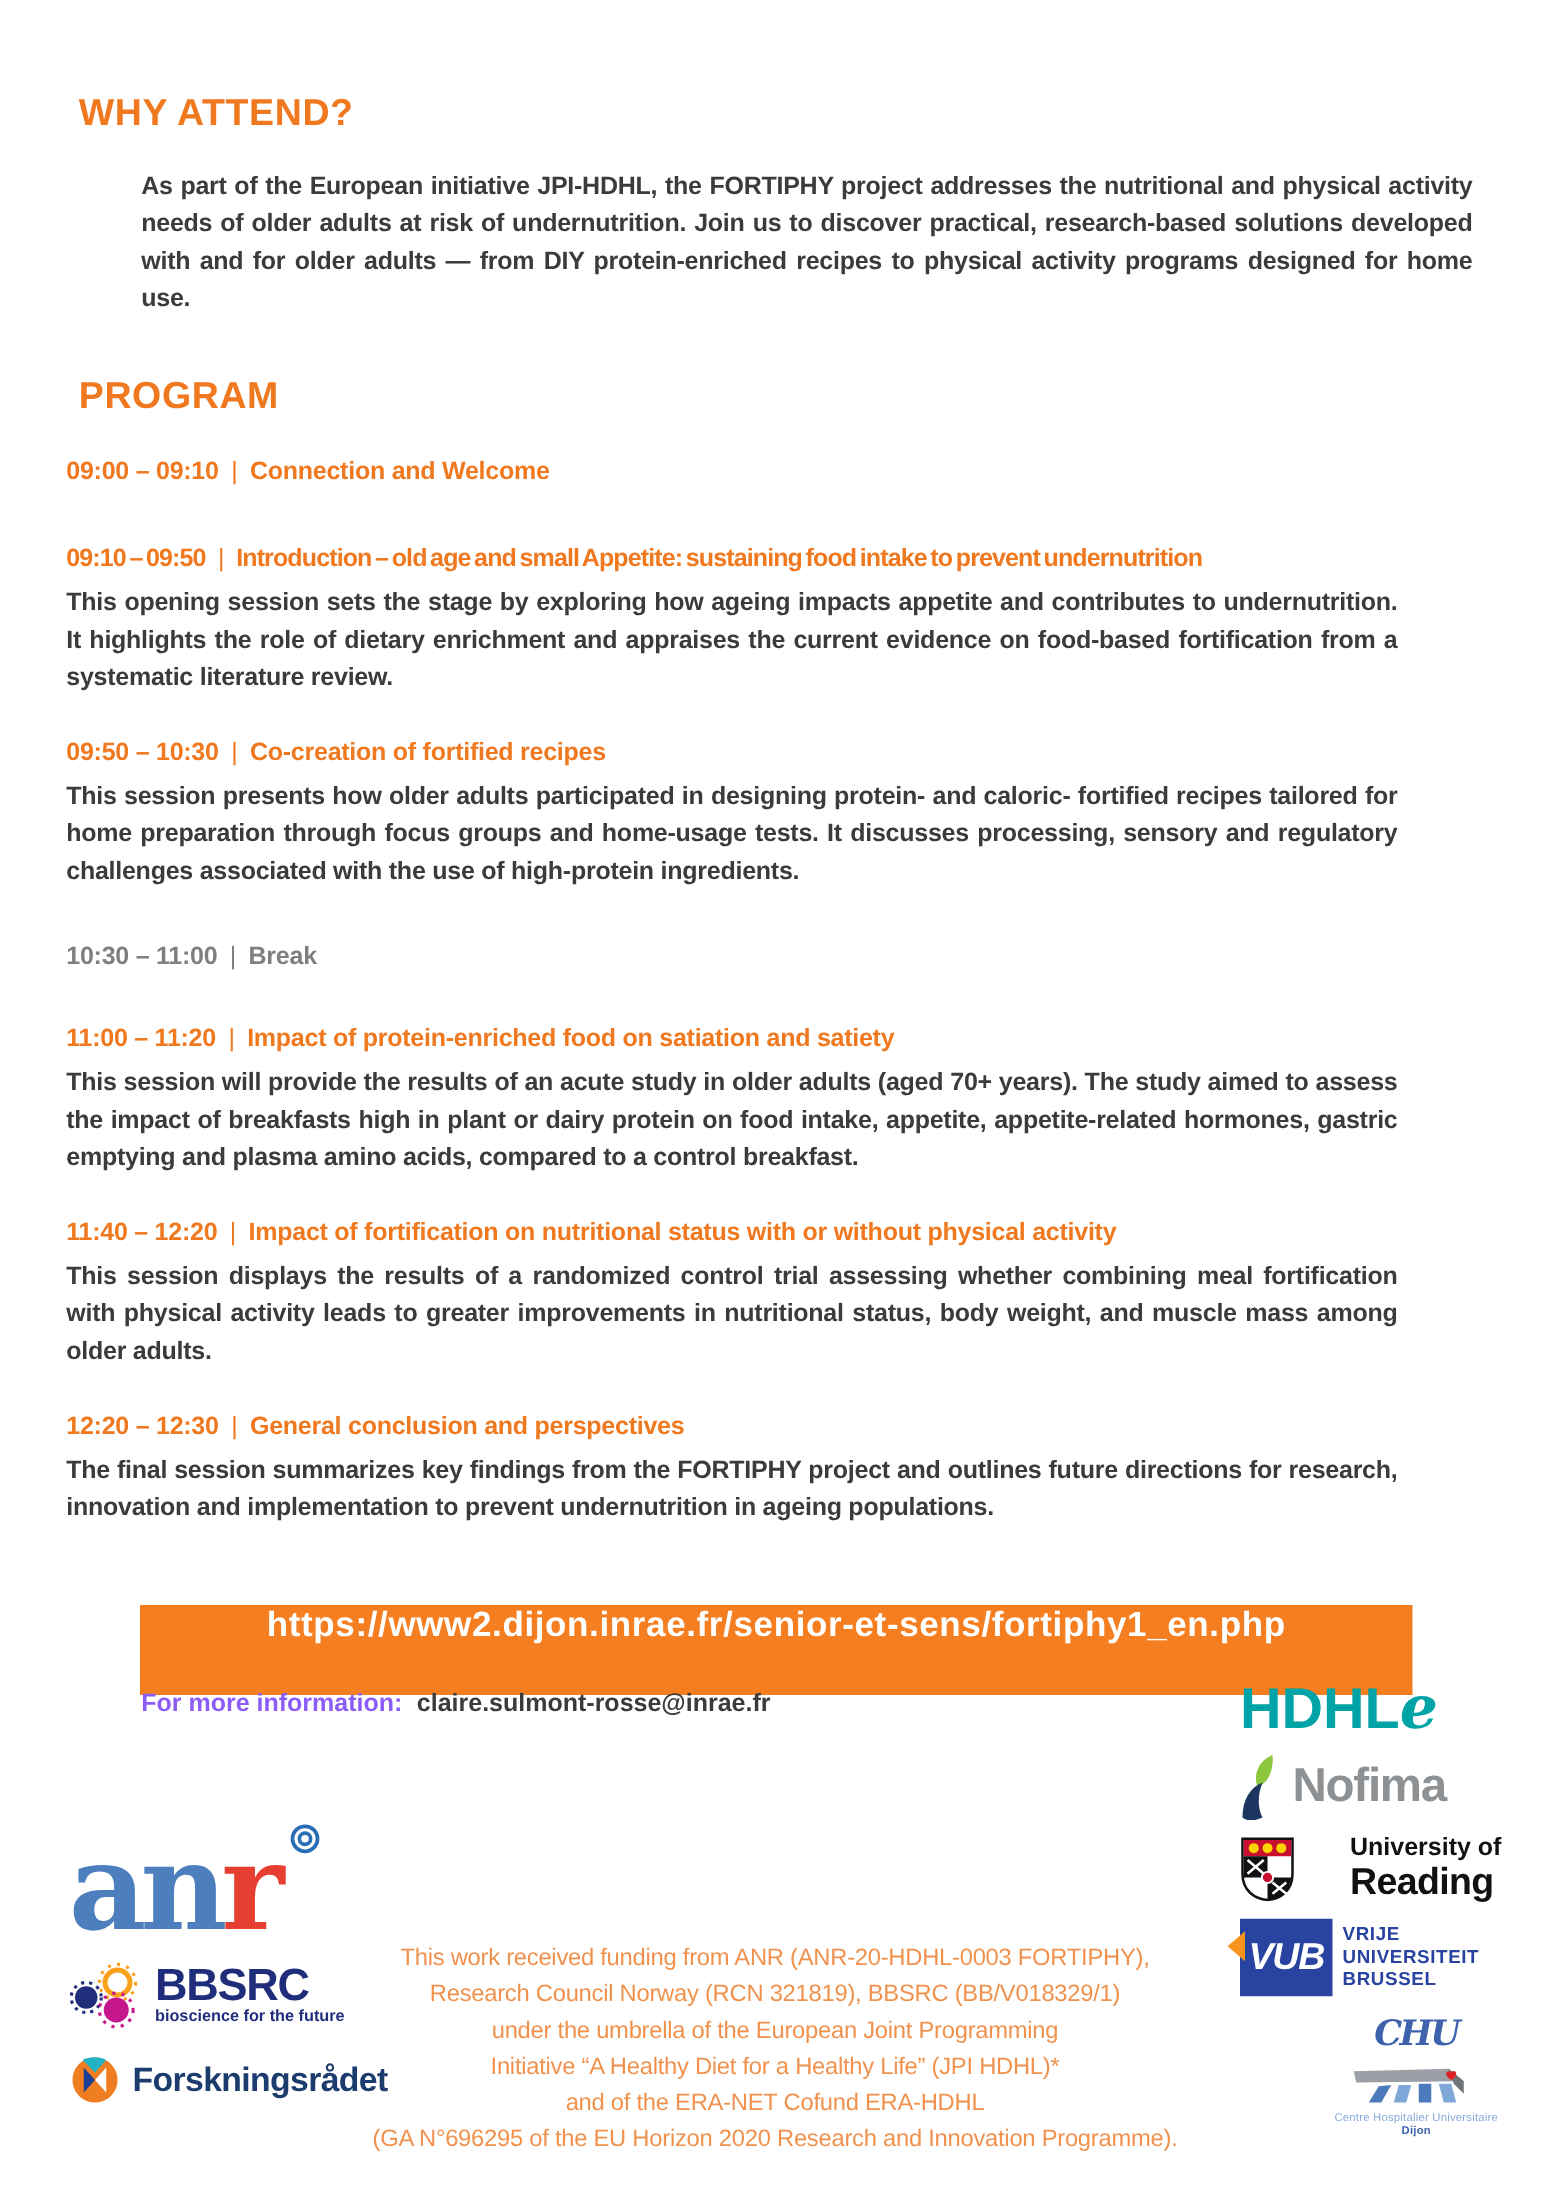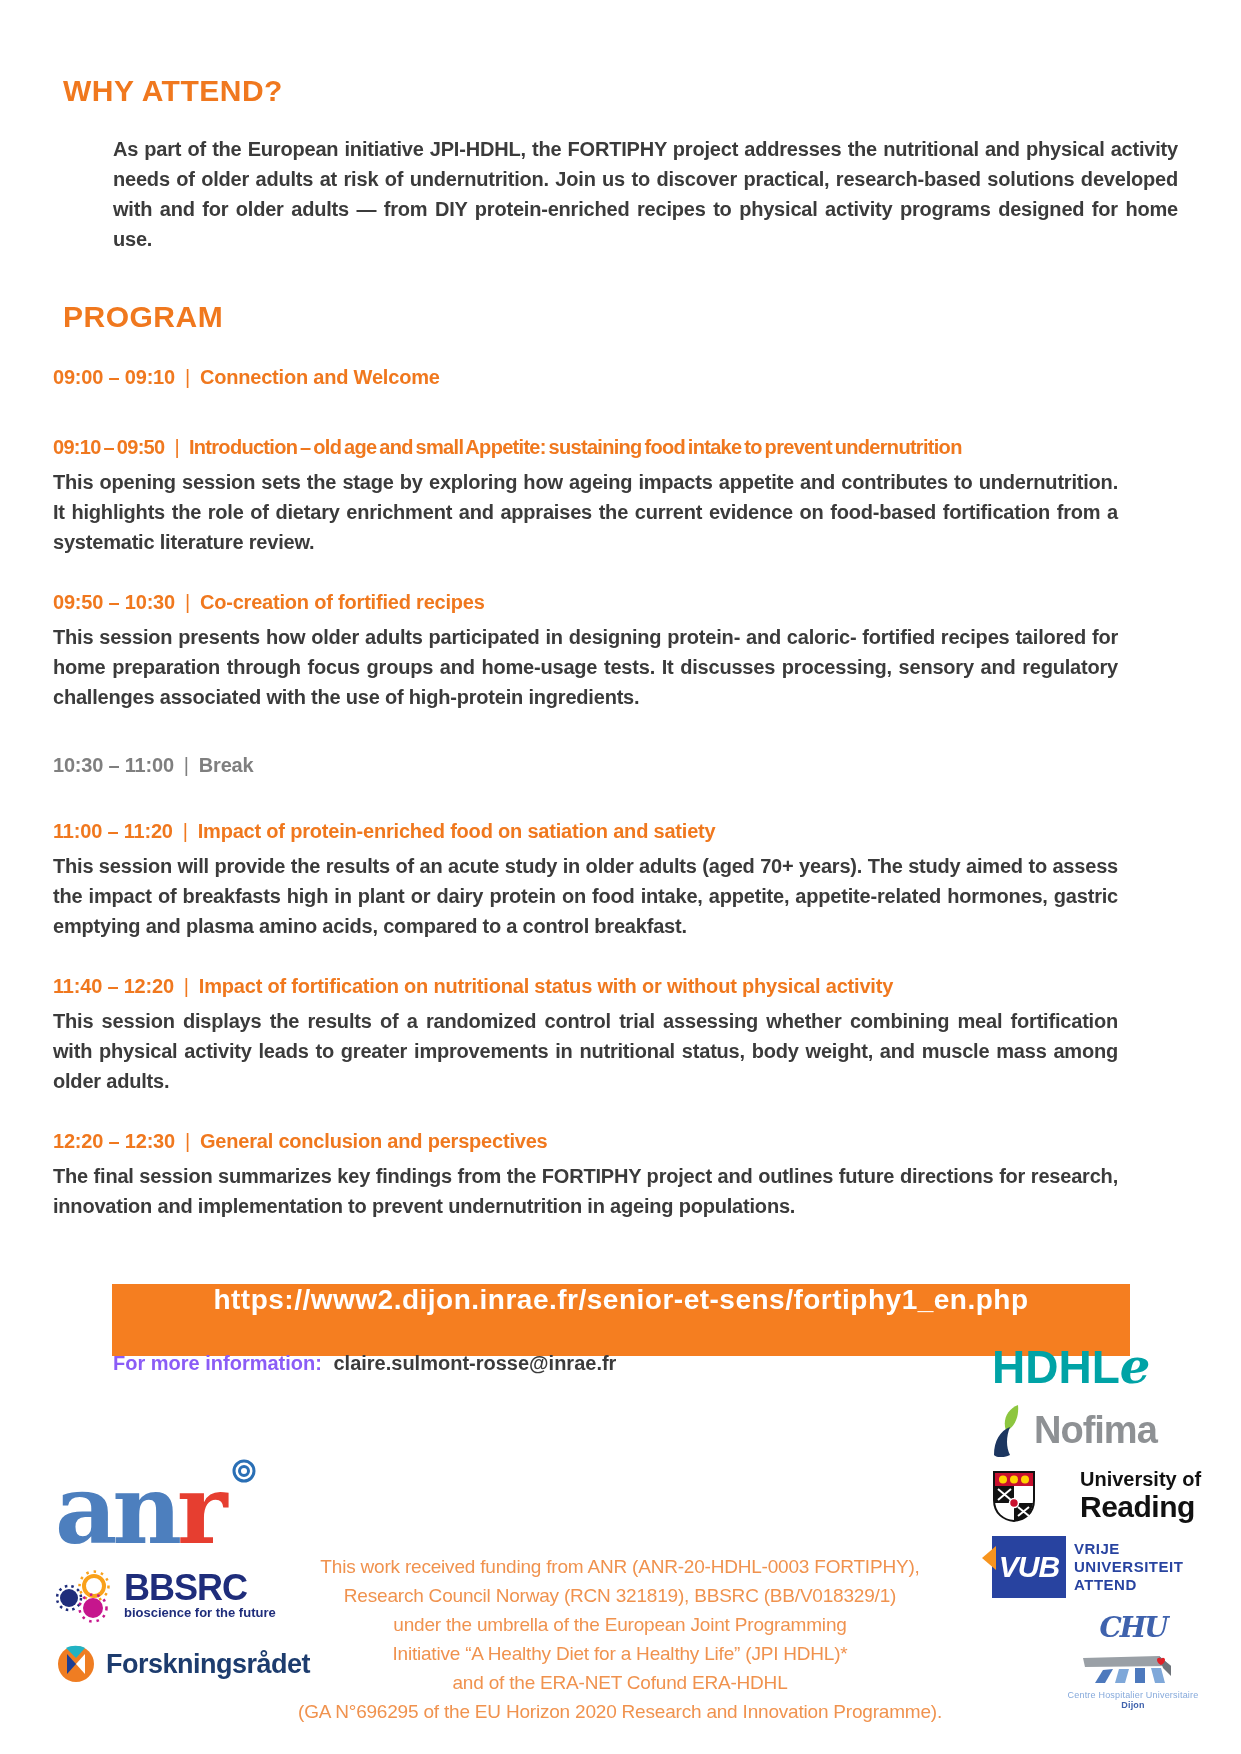--- a/index.html
+++ b/index.html
@@ -223,21 +223,21 @@
     </div>
 
     <div class="logo-row vub-row">
       <span class="vub-mark">
         <span class="tri"></span>
         <span class="abbr">VUB</span>
       </span>
       <span class="vub-lines">
         <div>VRIJE</div>
         <div>UNIVERSITEIT</div>
-        <div>ATTEND</div>
+        <div>BRUSSEL</div>
       </span>
     </div>
 
     <div class="chu-block">
       <div class="chu-script">CHU</div>
       <div style="margin-top:2px;">
         <svg width="120" height="34" viewBox="0 0 120 34" style="margin:0 auto;">
           <path d="M10 8 L86 6 L98 16 L12 17 Z" fill="#9aa0a6"></path>
           <path d="M86 6 L98 16 L98 26 L90 18 Z" fill="#6e747a"></path>
           <path d="M30 20 L40 19 L32 33 L22 33 Z" fill="#4d79bd"></path>

